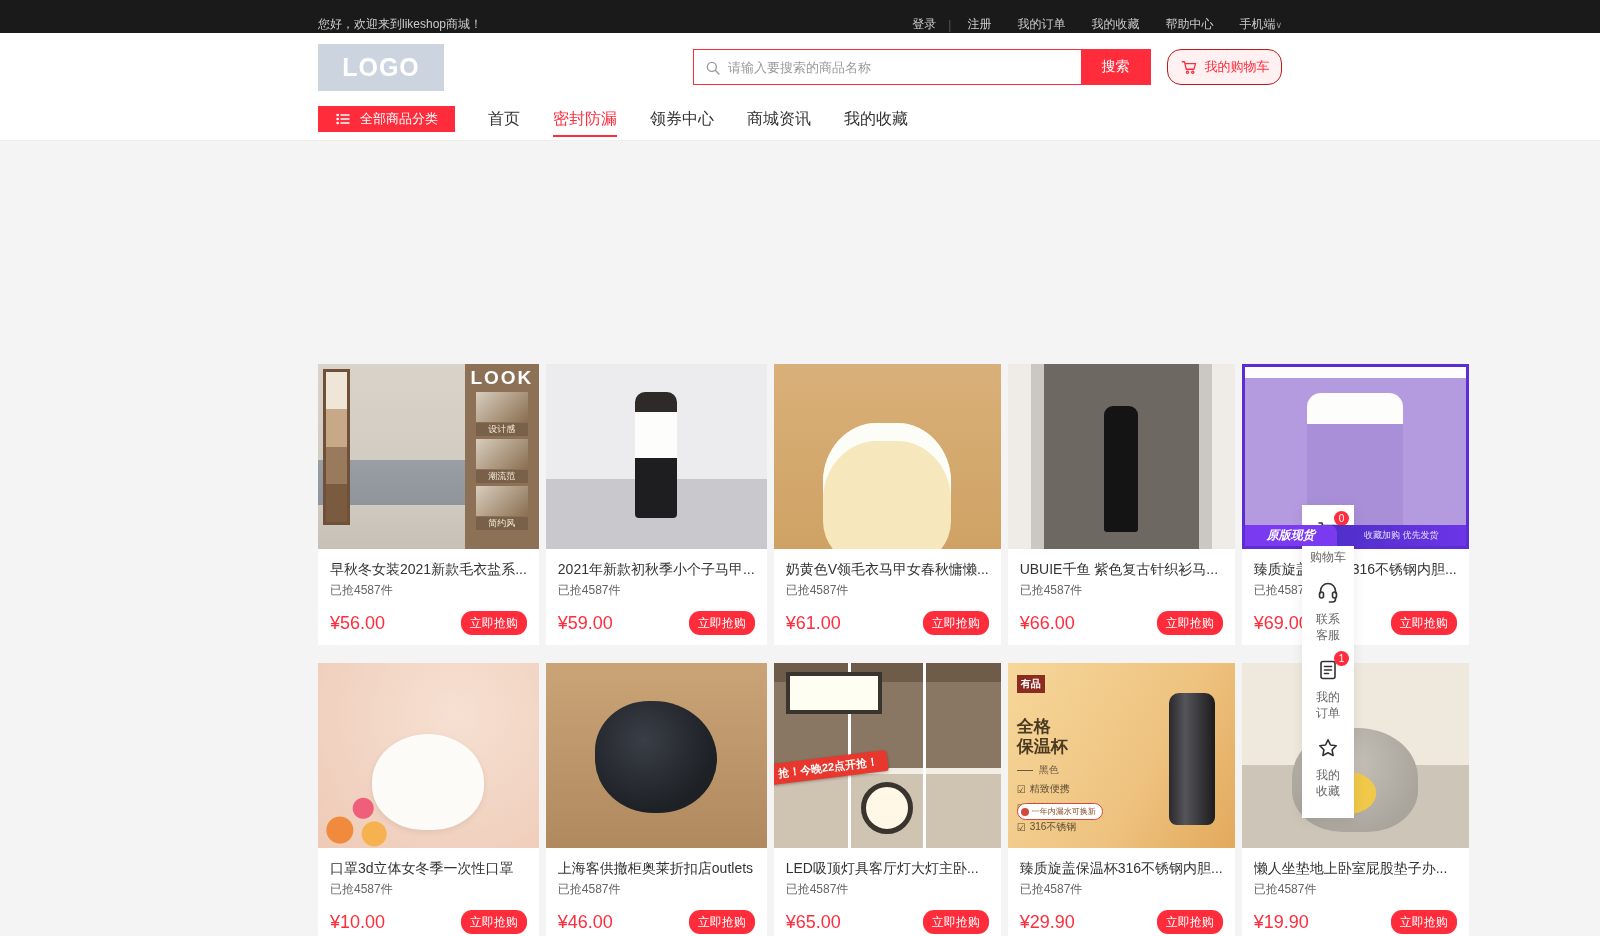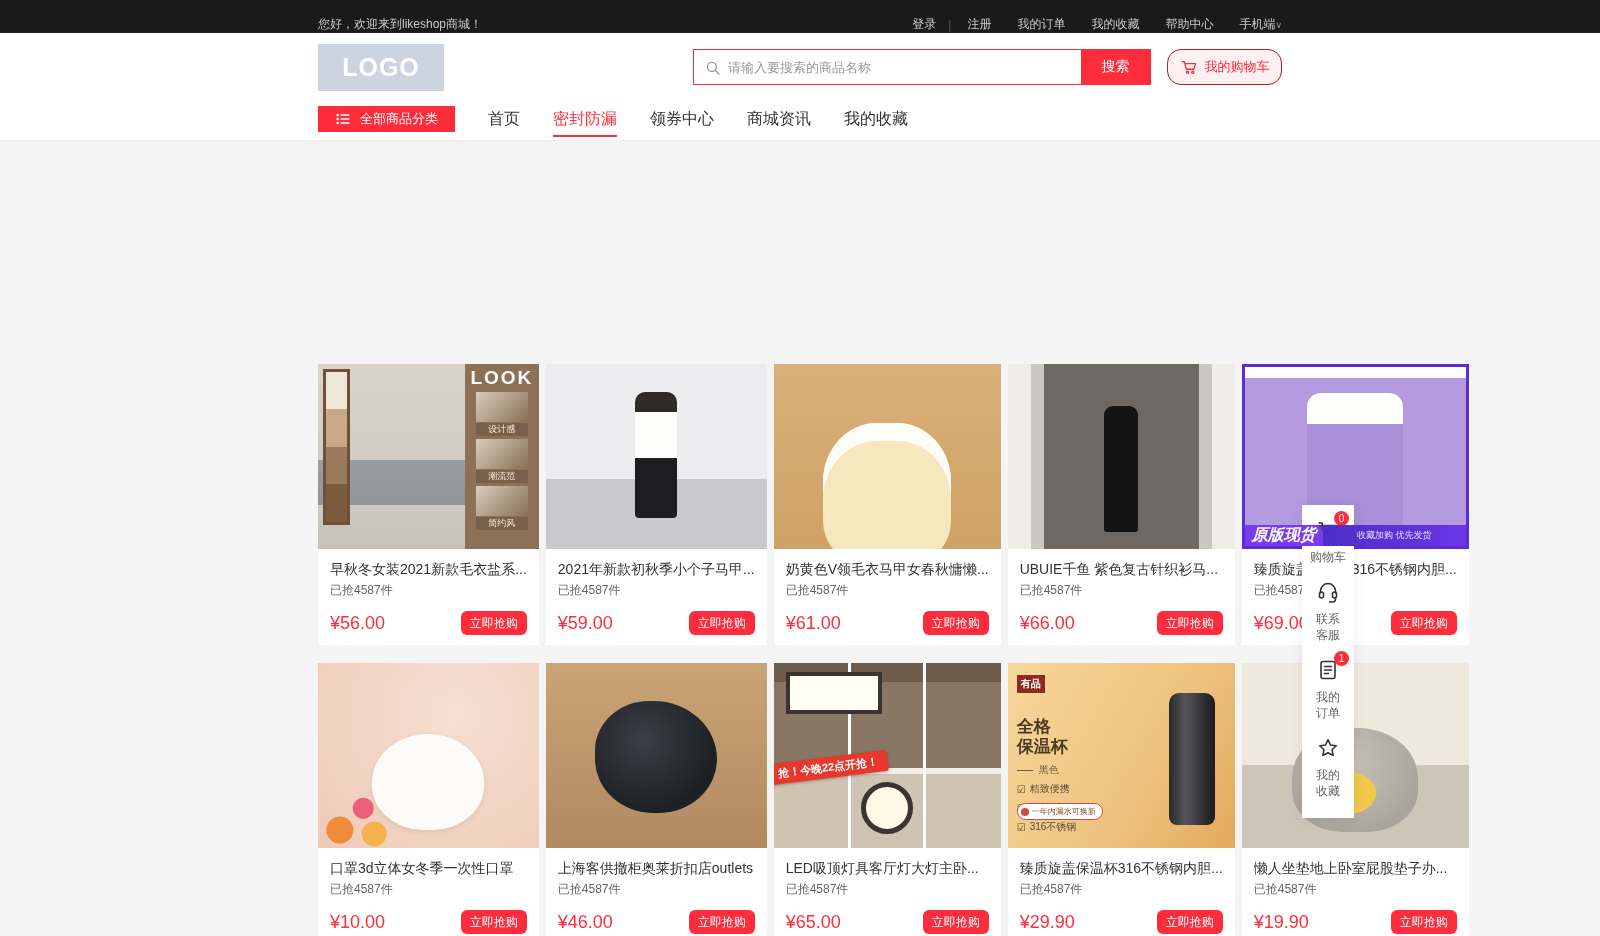--- a/index.html
+++ b/index.html
@@ -41,21 +41,21 @@
   
   .content { padding-top:223px; }
   .grid { display:grid; grid-template-columns:repeat(5,1fr); gap:18px 7px; }
   .card { background:#fff; cursor:pointer; }
   .card .img { height:185px; position:relative; overflow:hidden; }
   .card .body { padding:10px 12px 10px; }
   .title { font-size:14px; line-height:20px; white-space:nowrap; overflow:hidden; text-overflow:ellipsis; color:#333; }
   .sold { font-size:12px; color:#666; margin-top:3px; }
   .price-row { display:flex; align-items:center; justify-content:space-between; margin-top:12px; }
   .price { color:#ff2c3c; font-size:18px; }
-  .buy { background:#ff2c3c; color:#fff; border:none; font-size:12px; width:66px; height:24px; border-radius:6px; cursor:pointer; font-family:inherit; }
+  .buy { background:#ff2c3c; color:#fff; border:none; font-size:12px; width:66px; height:24px; border-radius:11px; cursor:pointer; font-family:inherit; }
 
   
   .img-1 { background:linear-gradient(180deg,#d9d3c9 0%,#d3ccc2 52%,#989ea4 52%,#8f959b 76%,#cfc9bf 76%,#c6c0b6 100%); }
   .img-1::before { content:""; position:absolute; left:5px; top:5px; width:21px; height:150px; border:3px solid #6e5138;
      background:linear-gradient(#efe6d8 0 25%,#c8a987 25% 50%,#9a7a5c 50% 75%,#7a5b40 75% 100%); }
   .look-panel { position:absolute; right:0; top:0; bottom:0; width:74px; background:#8d7156; text-align:center; padding:3px 0; }
   .look-title { color:#fff; font-size:19px; font-weight:bold; letter-spacing:2px; }
   .look-thumb { width:52px; height:30px; margin:3px auto 0; background:linear-gradient(135deg,#d8cdbd,#8a6f52); }
   .look-tag { font-size:9px; color:#f7ecd9; background:rgba(0,0,0,.15); width:52px; margin:1px auto 0; }
 
@@ -68,21 +68,21 @@
      background:#f6e7bd; box-shadow:inset 0 18px 0 #fdfdf8; }
 
   .img-4 { background:linear-gradient(90deg,#efece8 0 10%,#cbc7c2 10% 16%,#6e6862 16% 84%,#cbc7c2 84% 90%,#efece8 90% 100%); }
   .img-4::after { content:""; position:absolute; left:50%; top:42px; transform:translateX(-50%); width:34px; height:126px; border-radius:9px 9px 3px 3px; background:#141414; }
 
   .img-5 { border:3px solid #5c2dd3; background:linear-gradient(180deg,#fdfdff 0 6%,#b49ade 6% 100%); }
   .img-5::after { content:""; position:absolute; left:50%; top:26px; transform:translateX(-50%); width:96px; height:140px; border-radius:14px 14px 0 0;
      background:linear-gradient(180deg,#fdfdfb 0 22%,#a98fd8 22% 100%); }
   .pbanner { position:absolute; left:0; right:0; bottom:0; height:21px; display:flex; align-items:center; z-index:2;
      background:linear-gradient(90deg,#3b2bb3,#6c35e8); }
-  .pbanner-left { font-size:16px; font-weight:bold; font-style:italic; color:#fff; padding:0 7px; background:#7a3bf0; height:100%; display:flex; align-items:center; border-radius:0 8px 0 0; }
+  .pbanner-left { font-size:12px; font-weight:bold; font-style:italic; color:#fff; padding:0 22px; background:#7a3bf0; height:100%; display:flex; align-items:center; border-radius:0 8px 0 0; }
   .pbanner-right { flex:1; text-align:center; font-size:9px; color:#e8defc; }
 
   .img-6 { background:radial-gradient(circle at 62% 28%,#f6e0d2,#eecab6); }
   .img-6::before { content:""; position:absolute; left:50%; bottom:18px; transform:translateX(-50%); width:112px; height:96px; border-radius:50% 50% 46% 46%; background:#fcfbf8; box-shadow:0 2px 6px rgba(0,0,0,.08); }
   .img-6::after { content:""; position:absolute; left:0; bottom:0; width:78px; height:64px;
      background:radial-gradient(circle at 28% 72%,#f08a3c 0 13px,transparent 14px),
                 radial-gradient(circle at 58% 38%,#ef5f7a 0 10px,transparent 11px),
                 radial-gradient(circle at 72% 78%,#f6b24e 0 12px,transparent 13px); }
 
   .img-7 { background:linear-gradient(180deg,#caa477,#b08a5e); }

